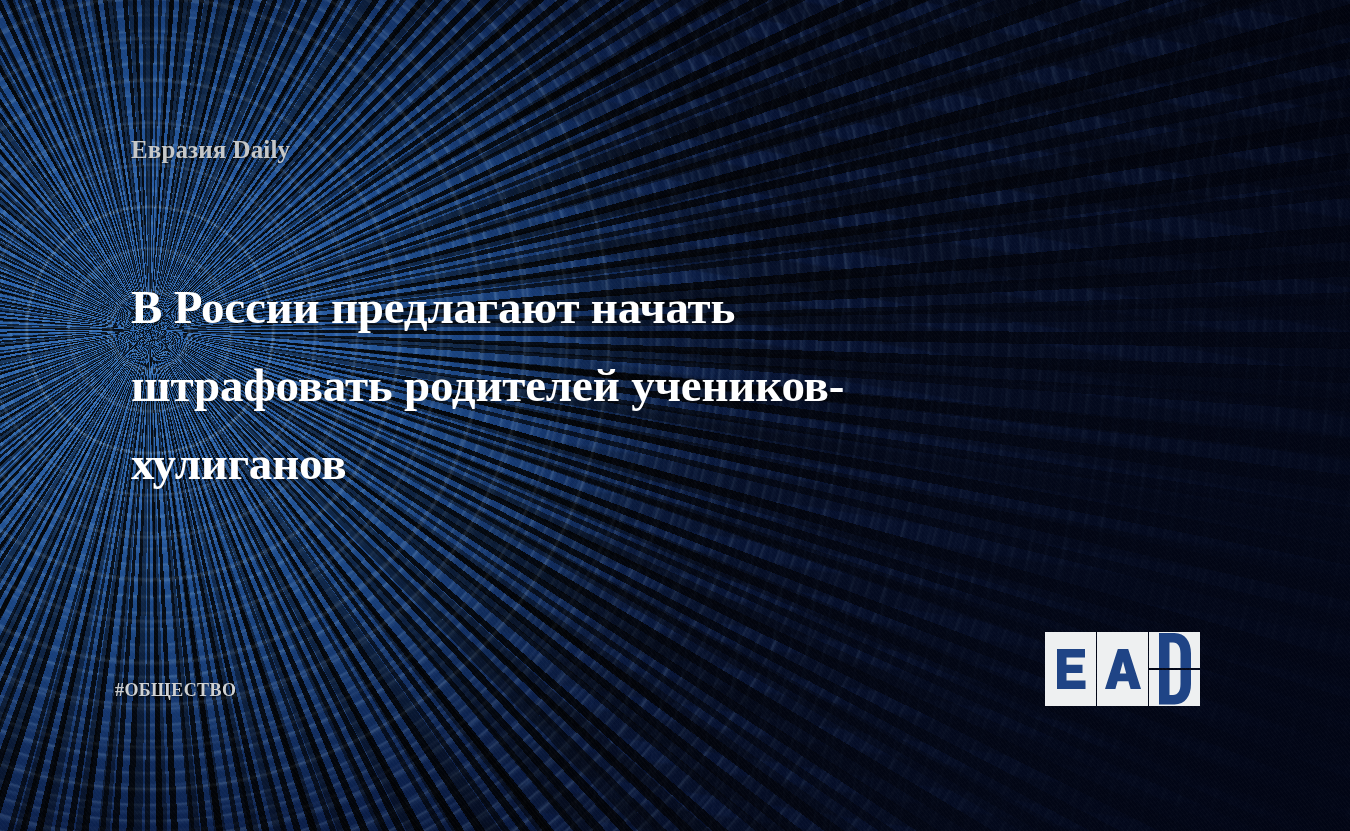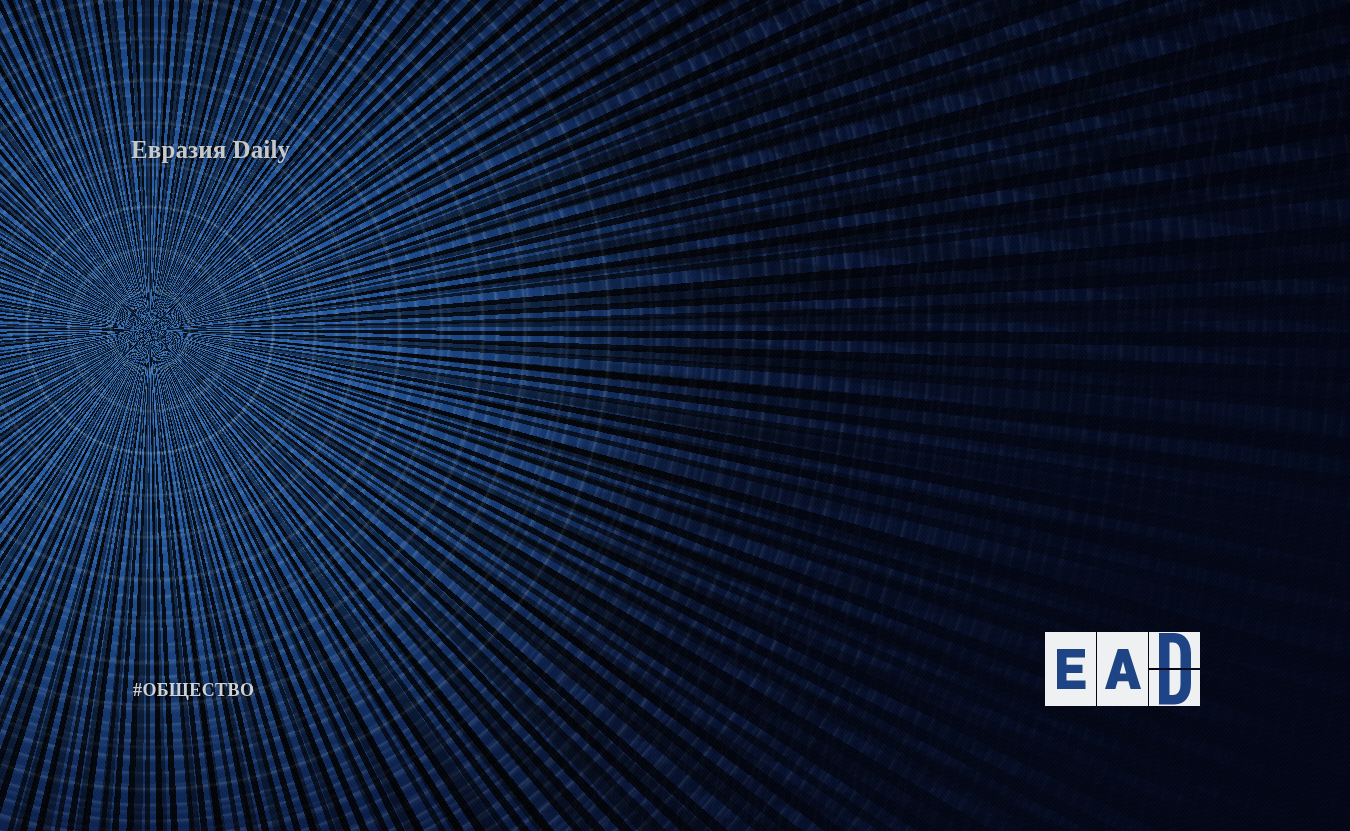--- a/index.html
+++ b/index.html
@@ -177,21 +177,21 @@
     font-size: 47px;
     font-weight: 700;
     line-height: 78px;
     letter-spacing: -0.2px;
     color: #ffffff;
     text-shadow: 0 2px 6px rgba(0,0,0,0.38);
   }
 
   .category {
     position: absolute;
-    left: 133px;
+    left: 115px;
     top: 680px;
     font-size: 18px;
     font-weight: 700;
     letter-spacing: 0.4px;
     color: #cfd1d2;
     text-shadow: 0 1px 2px rgba(0,0,0,0.45);
     white-space: nowrap;
   }
 
   
@@ -242,20 +242,21 @@
   <div class="bg-layer bg-spark"></div>
   <div class="bg-layer bg-rain"></div>
   <div class="bg-layer bg-rain-dash"></div>
   <div class="bg-layer bg-dark"></div>
   <div class="bg-layer bg-grain"></div>
 
   <div class="content">
 
     <div class="brand">Евразия Daily</div>
 
+    <h1 class="headline">В России предлагают начать штрафовать родителей учеников-хулиганов</h1>
 
     <div class="category">#ОБЩЕСТВО</div>
 
     <div class="logo">
 
       <div class="logo-tile tall tile-e">
         <svg width="34" height="44" viewBox="0 0 34 44" aria-hidden="true">
           <path d="M3 2 H31 V10.5 H12.5 V17.8 H28.5 V26 H12.5 V33.5 H31.5 V42 H3 Z" fill="#1f4486"></path>
         </svg>
       </div>

